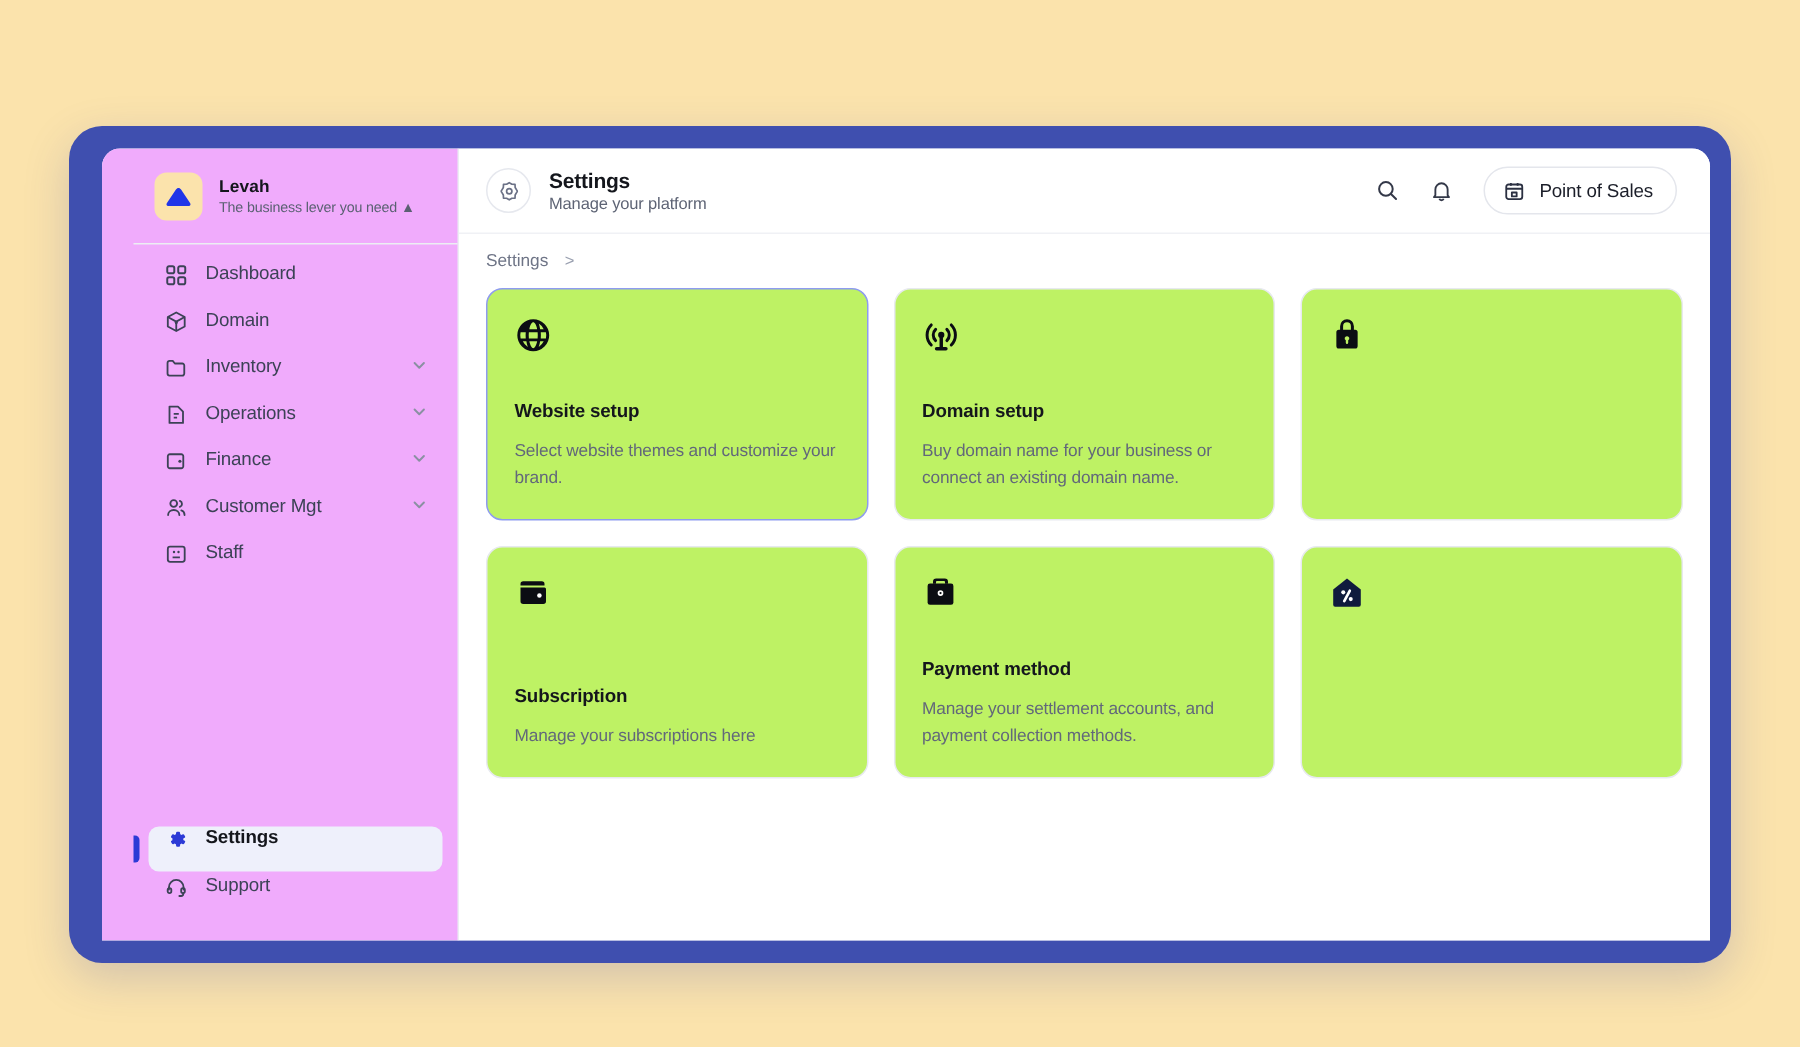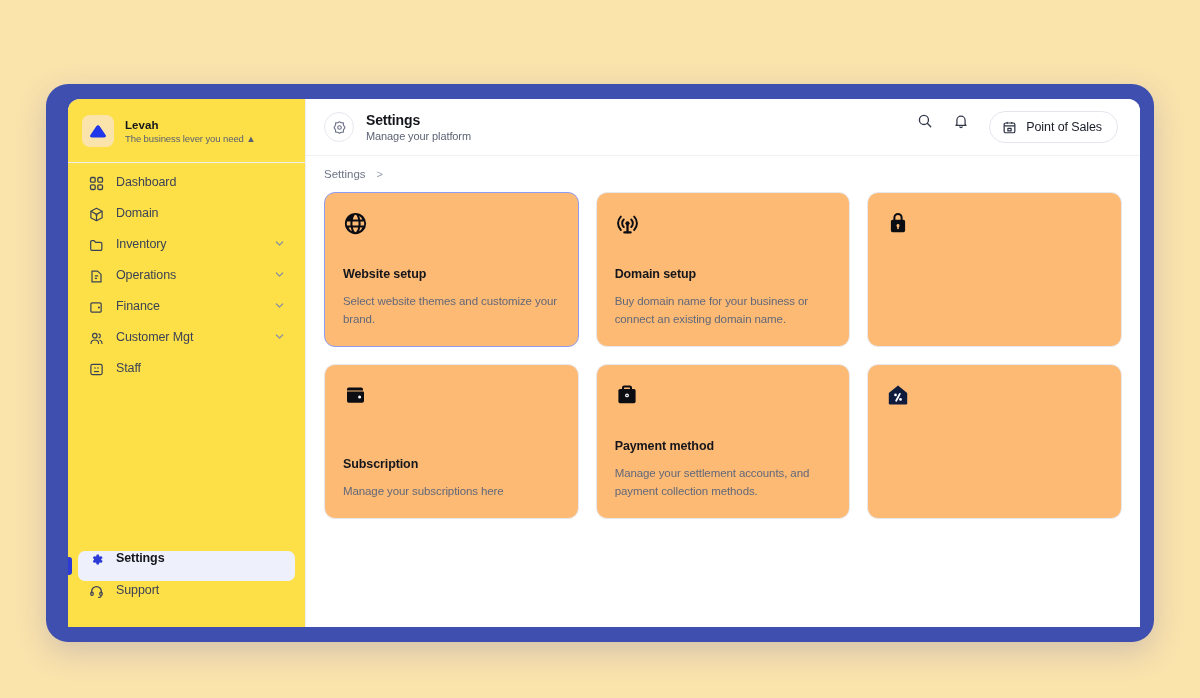--- a/index.html
+++ b/index.html
@@ -37,25 +37,26 @@
     background: #ffffff;
     border-radius: 12px 12px 0 0;
     overflow: hidden;
     display: flex;
   }
 
   
   #sidebar {
     width: 238px;
     height: 100%;
-    background: #fde047;
+    background: #f0abfc;
     border-right: 1px solid #ECEEF3;
     display: flex;
     flex-direction: column;
     position: relative;
+    padding-left: 21px;
   }
 
   #brand {
     display: flex;
     align-items: center;
     gap: 11px;
     padding: 16px 14px 15px 14px;
     border-bottom: 1px solid #ECEEF3;
   }
 
@@ -179,21 +180,21 @@
     flex: none;
   }
 
   #heading-title {
     font-size: 14px; font-weight: bold; color: #14161C; letter-spacing: -0.15px;
   }
   #heading-sub {
     font-size: 11px; color: #5E6475; margin-top: 2px; letter-spacing: -0.1px;
   }
 
-  #topbar-actions { display: flex; gap: 16px; }
+  #topbar-actions { display: flex; align-items: center; gap: 16px; }
 
   .icon-btn {
     width: 20px; height: 20px;
     display: flex; align-items: center; justify-content: center;
     color: #333848;
     cursor: pointer;
     background: none; border: none;
   }
 
   #pos-button {
@@ -225,21 +226,21 @@
     padding: 12px 18px 0 18px;
   }
 
   #cards-grid {
     display: grid;
     grid-template-columns: repeat(3, 1fr);
     gap: 17px;
   }
 
   .card {
-    background: #fdba74;
+    background: #bef264;
     border: 1px solid #E7E9EF;
     border-radius: 11px;
     height: 155px;
     padding: 18px 18px 0 18px;
     display: flex;
     flex-direction: column;
     cursor: pointer;
   }
 
   .card.selected {

